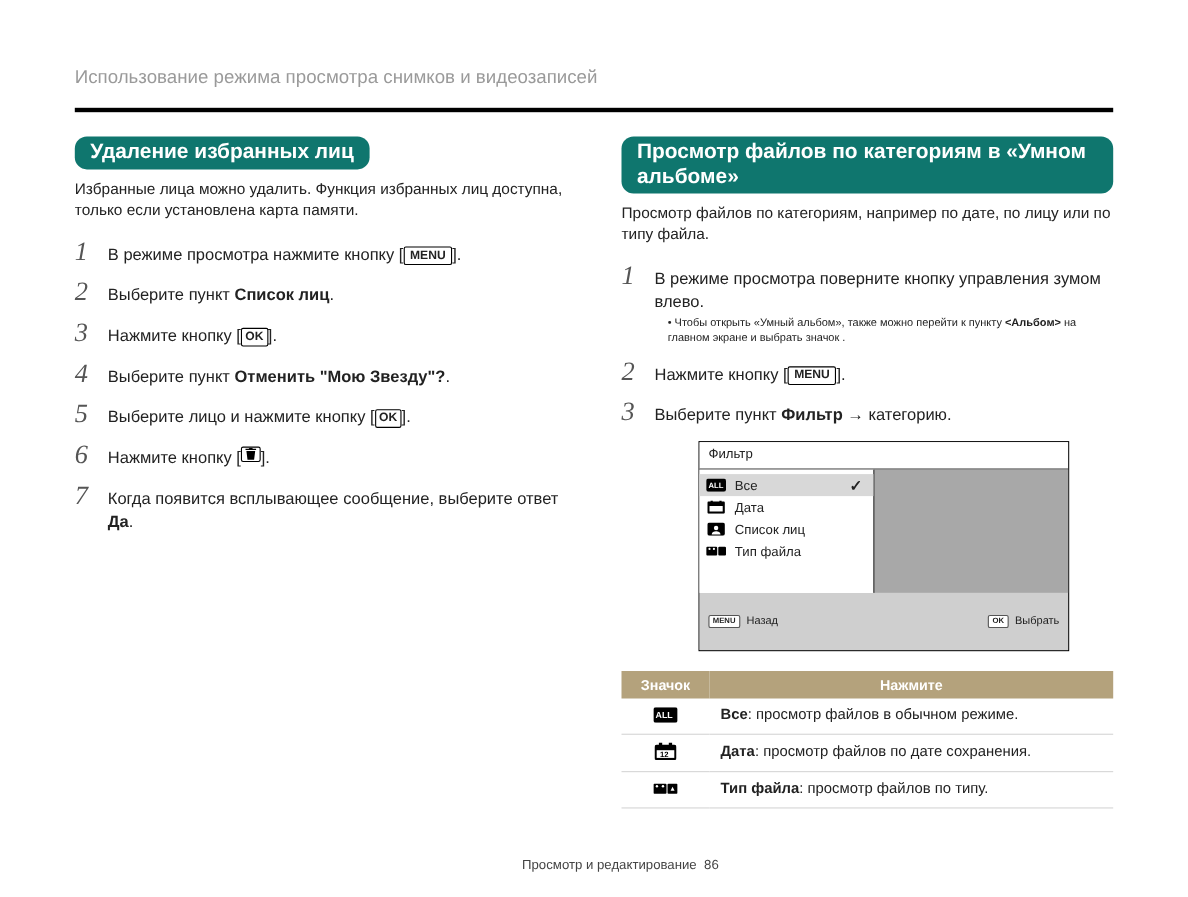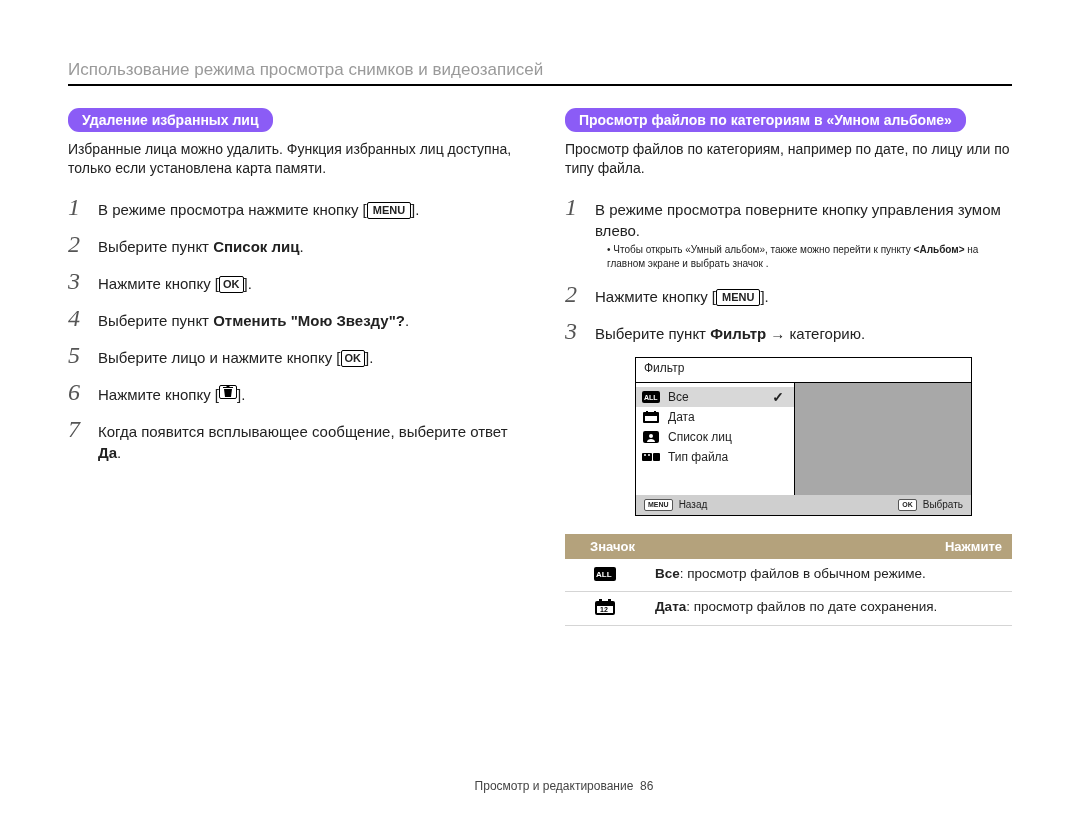--- a/index.html
+++ b/index.html
@@ -12,37 +12,37 @@
   .page {
     width: 1080px;
     height: 815px;
     box-sizing: border-box;
     padding: 60px 68px 0 68px;
     position: relative;
   }
   .page-title {
     color: #9a9a9a;
     font-size: 17px;
-    border-bottom: 2px solid #000000;
-    padding-bottom: 4px;
+    border-bottom: 4px solid #000000;
+    padding-bottom: 18px;
     margin-bottom: 22px;
   }
   .cols {
     display: flex;
     gap: 50px;
   }
   .col {
     flex: 1;
     min-width: 0;
   }
   .section-pill {
     display: inline-block;
-    background: #8b5cf6;
+    background: #0f766e;
     color: #fff;
-    font-size: 14px;
+    font-size: 19px;
     font-weight: bold;
     padding: 4px 14px;
     border-radius: 11px;
     margin-bottom: 8px;
   }
   .para {
     font-size: 14px;
     line-height: 1.35;
     margin: 0 0 16px 0;
   }
@@ -150,21 +150,21 @@
     flex: 1;
     background: #a8a8a8;
   }
   .filter-foot {
     display: flex;
     justify-content: space-between;
     align-items: center;
     height: 20px;
     background: #cfcfcf;
     font-size: 10px;
-    padding: 0 8px;
+    padding: 16px 8px;
   }
   .foot-btn {
     display: flex;
     align-items: center;
     gap: 6px;
   }
   .foot-btn .btn-ic {
     border: 1px solid #555;
     border-radius: 2px;
     background: #fff;
@@ -177,21 +177,21 @@
   
   .desc-table {
     width: 100%;
     border-collapse: collapse;
     font-size: 13.5px;
     margin-top: 4px;
   }
   .desc-table th {
     background: #b4a27c;
     color: #fff;
-    text-align: right;
+    text-align: center;
     font-weight: bold;
     padding: 5px 10px;
     font-size: 13px;
   }
   .desc-table td {
     border-bottom: 1px solid #d5d5d5;
     padding: 7px 10px;
     vertical-align: top;
   }
   .desc-table td:first-child {
@@ -395,20 +395,32 @@
                   <svg width="20" height="16" viewBox="0 0 20 16">
                     <rect x="0" y="2" width="20" height="14" rx="2" fill="#000"></rect>
                     <rect x="2" y="7" width="16" height="7" fill="#fff"></rect>
                     <rect x="4" y="0" width="3" height="4" fill="#000"></rect>
                     <rect x="13" y="0" width="3" height="4" fill="#000"></rect>
                     <text x="5" y="13" font-size="7" fill="#000" font-family="Arial" font-weight="bold">12</text>
                   </svg>
                 </span></td>
             <td><span class="strong">Дата</span><span>: просмотр файлов по дате сохранения.</span></td>
           </tr>
+          <tr>
+            <td><span class="tbl-icon">
+                  <svg width="24" height="14" viewBox="0 0 24 14">
+                    <rect x="0" y="2" width="13" height="10" rx="1" fill="#000"></rect>
+                    <rect x="14" y="2" width="10" height="10" rx="1" fill="#000"></rect>
+                    <circle cx="3.5" cy="4.5" r="1.2" fill="#fff"></circle>
+                    <circle cx="9.5" cy="4.5" r="1.2" fill="#fff"></circle>
+                    <polygon points="17,9 19,5 21,9" fill="#fff"></polygon>
+                  </svg>
+                </span></td>
+            <td><span class="strong">Тип файла</span><span>: просмотр файлов по типу.</span></td>
+          </tr>
         </tbody>
       </table>
 
     </div>
   </div>
 
   <div class="page-footer">
     <span>Просмотр и редактирование</span>&nbsp;&nbsp;<span>86</span>
   </div>
 

